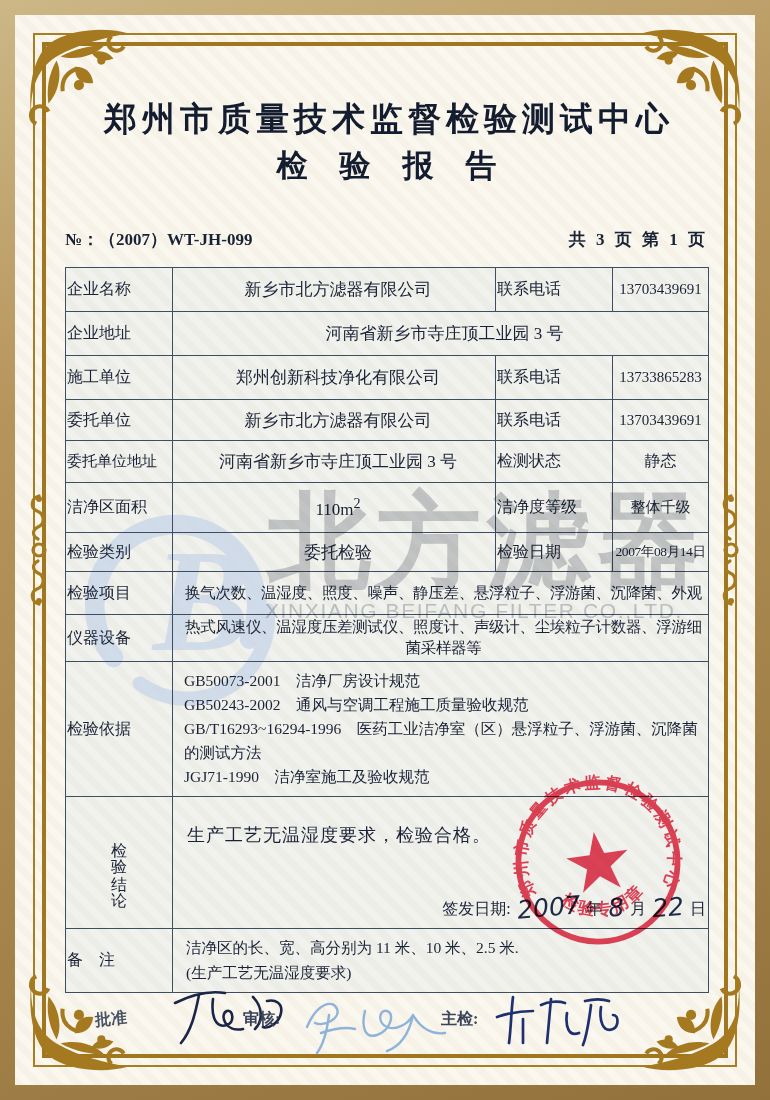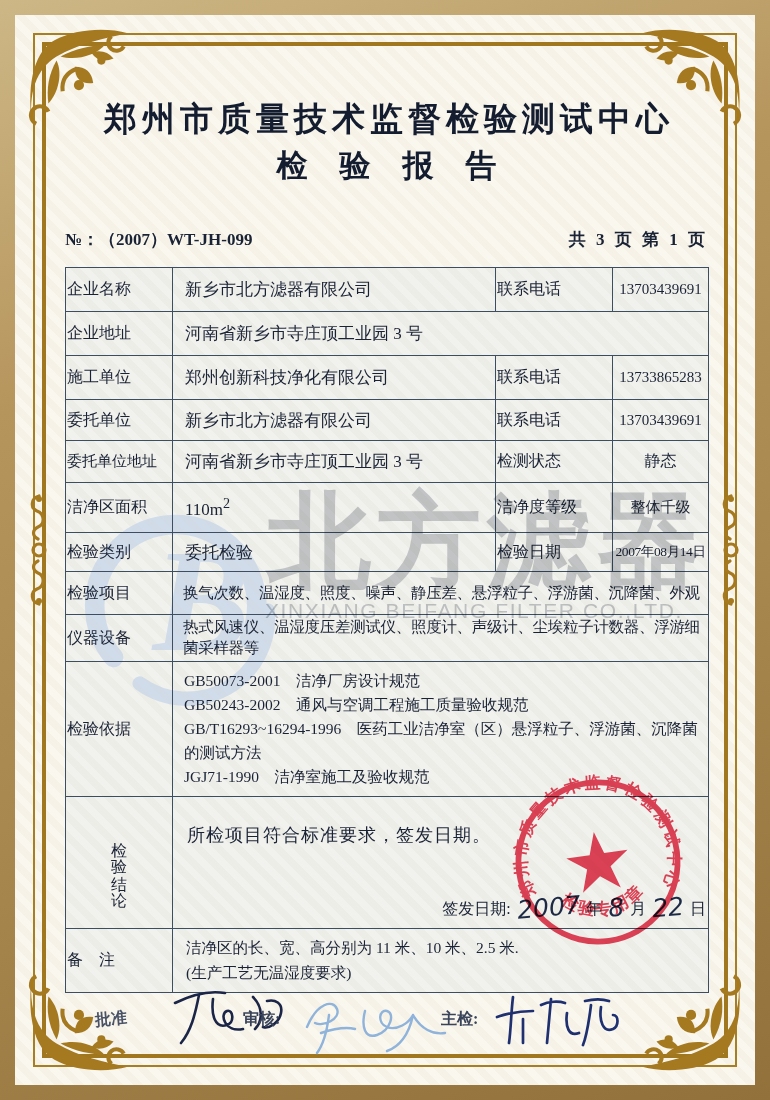--- a/index.html
+++ b/index.html
@@ -46,21 +46,21 @@
 
   table.report{
     margin-top:14px;width:100%;border-collapse:collapse;table-layout:fixed;
     background:rgba(203,219,238,0.20);
   }
   table.report td{
     border:1.5px solid #3d4e63;vertical-align:middle;color:#1a2335;
     overflow:hidden;
   }
   td.lab{text-align:left;font-size:16px;padding:1px;}
-  td.val{font-size:17px;padding:2px 4px 2px 12px;}
+  td.val{font-size:17px;padding:2px 4px 2px 12px;text-align:center;}
   td.val2{text-align:center;font-size:15px;padding:1px;}
   td.dense{font-size:15.5px;letter-spacing:-0.3px;padding-left:10px;}
   td.date2{font-size:13.5px;letter-spacing:-0.4px;}
   .basis-lines{font-size:15.5px;line-height:1.55;padding:6px 8px 6px 10px;}
   .lab-vert{
     writing-mode:vertical-lr;text-orientation:upright;letter-spacing:17px;
     margin:0 auto;font-size:16px;line-height:1;
   }
   .conclusion-cell{position:relative;}
   .conclusion-text{position:absolute;left:14px;top:26px;font-size:18px;letter-spacing:1px;}
@@ -282,21 +282,21 @@
               <div>GB/T16293~16294-1996　医药工业洁净室（区）悬浮粒子、浮游菌、沉降菌的测试方法</div>
               <div>JGJ71-1990　洁净室施工及验收规范</div>
             </div>
           </td>
         </tr>
         <tr style="height:132px">
           <td>
             <div class="lab-vert">检验结论</div>
           </td>
           <td colspan="3" class="conclusion-cell">
-            <div class="conclusion-text">所检项目符合标准要求，签发日期。</div>
+            <div class="conclusion-text">生产工艺无温湿度要求，检验合格。</div>
             <div class="issue-line">
               <span>签发日期:</span><span class="hw">2007</span><span>年</span><span class="hw">8</span><span>月</span><span class="hw">22</span><span>日</span>
             </div>
           </td>
         </tr>
         <tr style="height:64px">
           <td class="lab">备　注</td>
           <td colspan="3">
             <div class="remark-lines">
               <div>洁净区的长、宽、高分别为 11 米、10 米、2.5 米.</div>

